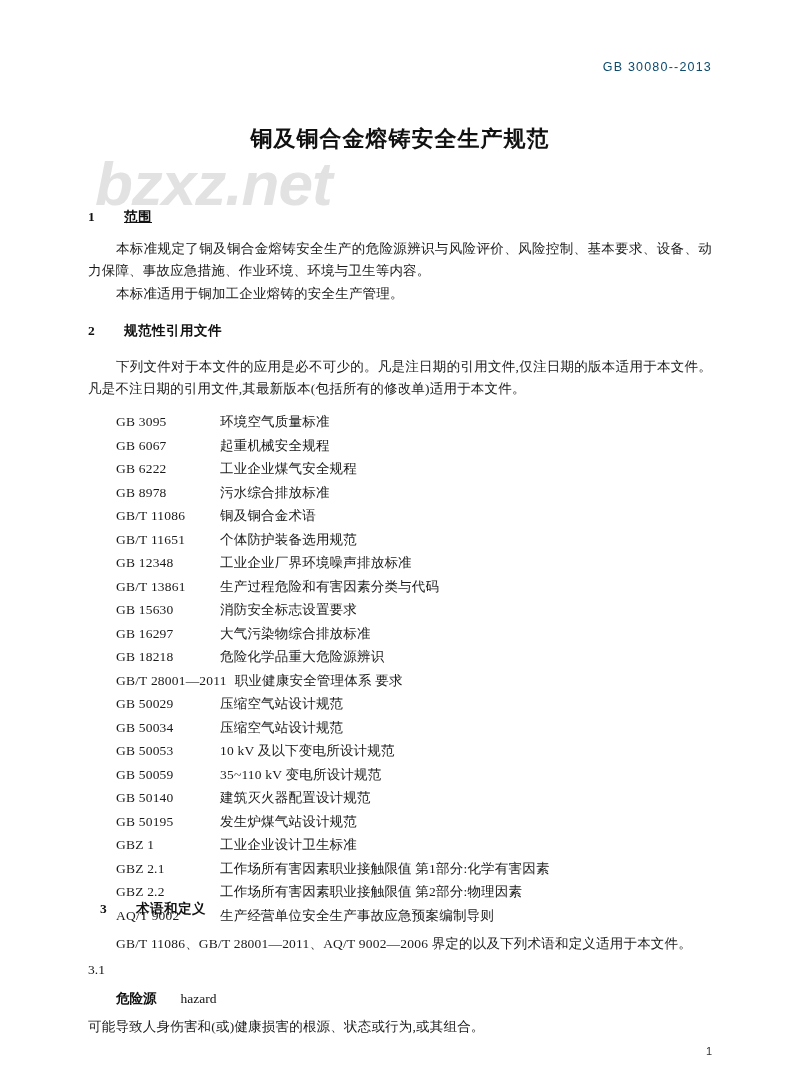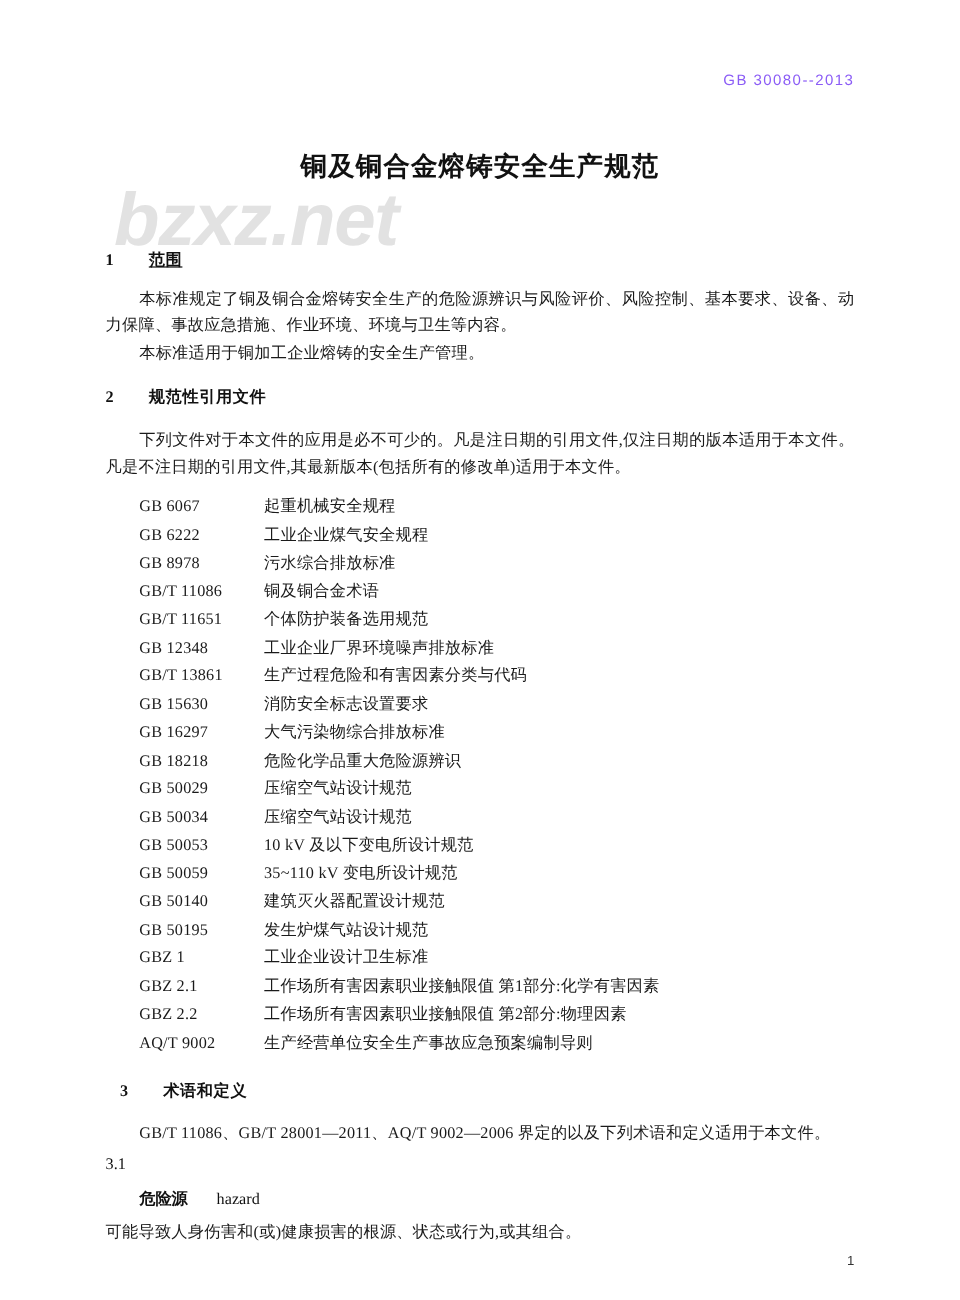--- a/index.html
+++ b/index.html
@@ -24,21 +24,21 @@
     top: 0;
     width: 624px;
     height: 1083px;
   }
   .doc-code {
     position: absolute;
     right: 0;
     top: 60px;
     font-size: 12.5px;
     letter-spacing: 1.2px;
-    color: #8b5cf6;
+    color: #0c4a6e;
     font-family: "Liberation Sans", sans-serif;
   }
   .doc-title {
     position: absolute;
     left: 0;
     top: 124px;
     width: 624px;
     text-align: center;
     font-size: 22px;
     font-weight: bold;
@@ -148,30 +148,32 @@
     <div class="para indent" style="top:238px;">本标准规定了铜及铜合金熔铸安全生产的危险源辨识与风险评价、风险控制、基本要求、设备、动力保障、事故应急措施、作业环境、环境与卫生等内容。</div>
     <div class="para indent" style="top:283px;">本标准适用于铜加工企业熔铸的安全生产管理。</div>
 
     <div class="section-head" style="top:322px;">
       <span class="num">2</span><span>规范性引用文件</span>
     </div>
 
     <div class="para indent" style="top:356px;">下列文件对于本文件的应用是必不可少的。凡是注日期的引用文件,仅注日期的版本适用于本文件。凡是不注日期的引用文件,其最新版本(包括所有的修改单)适用于本文件。</div>
 
     <div class="ref-list">
+      <div class="ref-item"><span class="code">GB 3095</span><span class="ttl">环境空气质量标准</span></div>
       <div class="ref-item"><span class="code">GB 6067</span><span class="ttl">起重机械安全规程</span></div>
       <div class="ref-item"><span class="code">GB 6222</span><span class="ttl">工业企业煤气安全规程</span></div>
       <div class="ref-item"><span class="code">GB 8978</span><span class="ttl">污水综合排放标准</span></div>
       <div class="ref-item"><span class="code">GB/T 11086</span><span class="ttl">铜及铜合金术语</span></div>
       <div class="ref-item"><span class="code">GB/T 11651</span><span class="ttl">个体防护装备选用规范</span></div>
       <div class="ref-item"><span class="code">GB 12348</span><span class="ttl">工业企业厂界环境噪声排放标准</span></div>
       <div class="ref-item"><span class="code">GB/T 13861</span><span class="ttl">生产过程危险和有害因素分类与代码</span></div>
       <div class="ref-item"><span class="code">GB 15630</span><span class="ttl">消防安全标志设置要求</span></div>
       <div class="ref-item"><span class="code">GB 16297</span><span class="ttl">大气污染物综合排放标准</span></div>
       <div class="ref-item"><span class="code">GB 18218</span><span class="ttl">危险化学品重大危险源辨识</span></div>
+      <div class="ref-item"><span class="code">GB/T 28001—2011</span><span class="ttl">职业健康安全管理体系  要求</span></div>
       <div class="ref-item"><span class="code">GB 50029</span><span class="ttl">压缩空气站设计规范</span></div>
       <div class="ref-item"><span class="code">GB 50034</span><span class="ttl">压缩空气站设计规范</span></div>
       <div class="ref-item"><span class="code">GB 50053</span><span class="ttl">10 kV 及以下变电所设计规范</span></div>
       <div class="ref-item"><span class="code">GB 50059</span><span class="ttl">35~110 kV 变电所设计规范</span></div>
       <div class="ref-item"><span class="code">GB 50140</span><span class="ttl">建筑灭火器配置设计规范</span></div>
       <div class="ref-item"><span class="code">GB 50195</span><span class="ttl">发生炉煤气站设计规范</span></div>
       <div class="ref-item"><span class="code">GBZ 1</span><span class="ttl">工业企业设计卫生标准</span></div>
       <div class="ref-item"><span class="code">GBZ 2.1</span><span class="ttl">工作场所有害因素职业接触限值  第1部分:化学有害因素</span></div>
       <div class="ref-item"><span class="code">GBZ 2.2</span><span class="ttl">工作场所有害因素职业接触限值  第2部分:物理因素</span></div>
       <div class="ref-item"><span class="code">AQ/T 9002</span><span class="ttl">生产经营单位安全生产事故应急预案编制导则</span></div>

